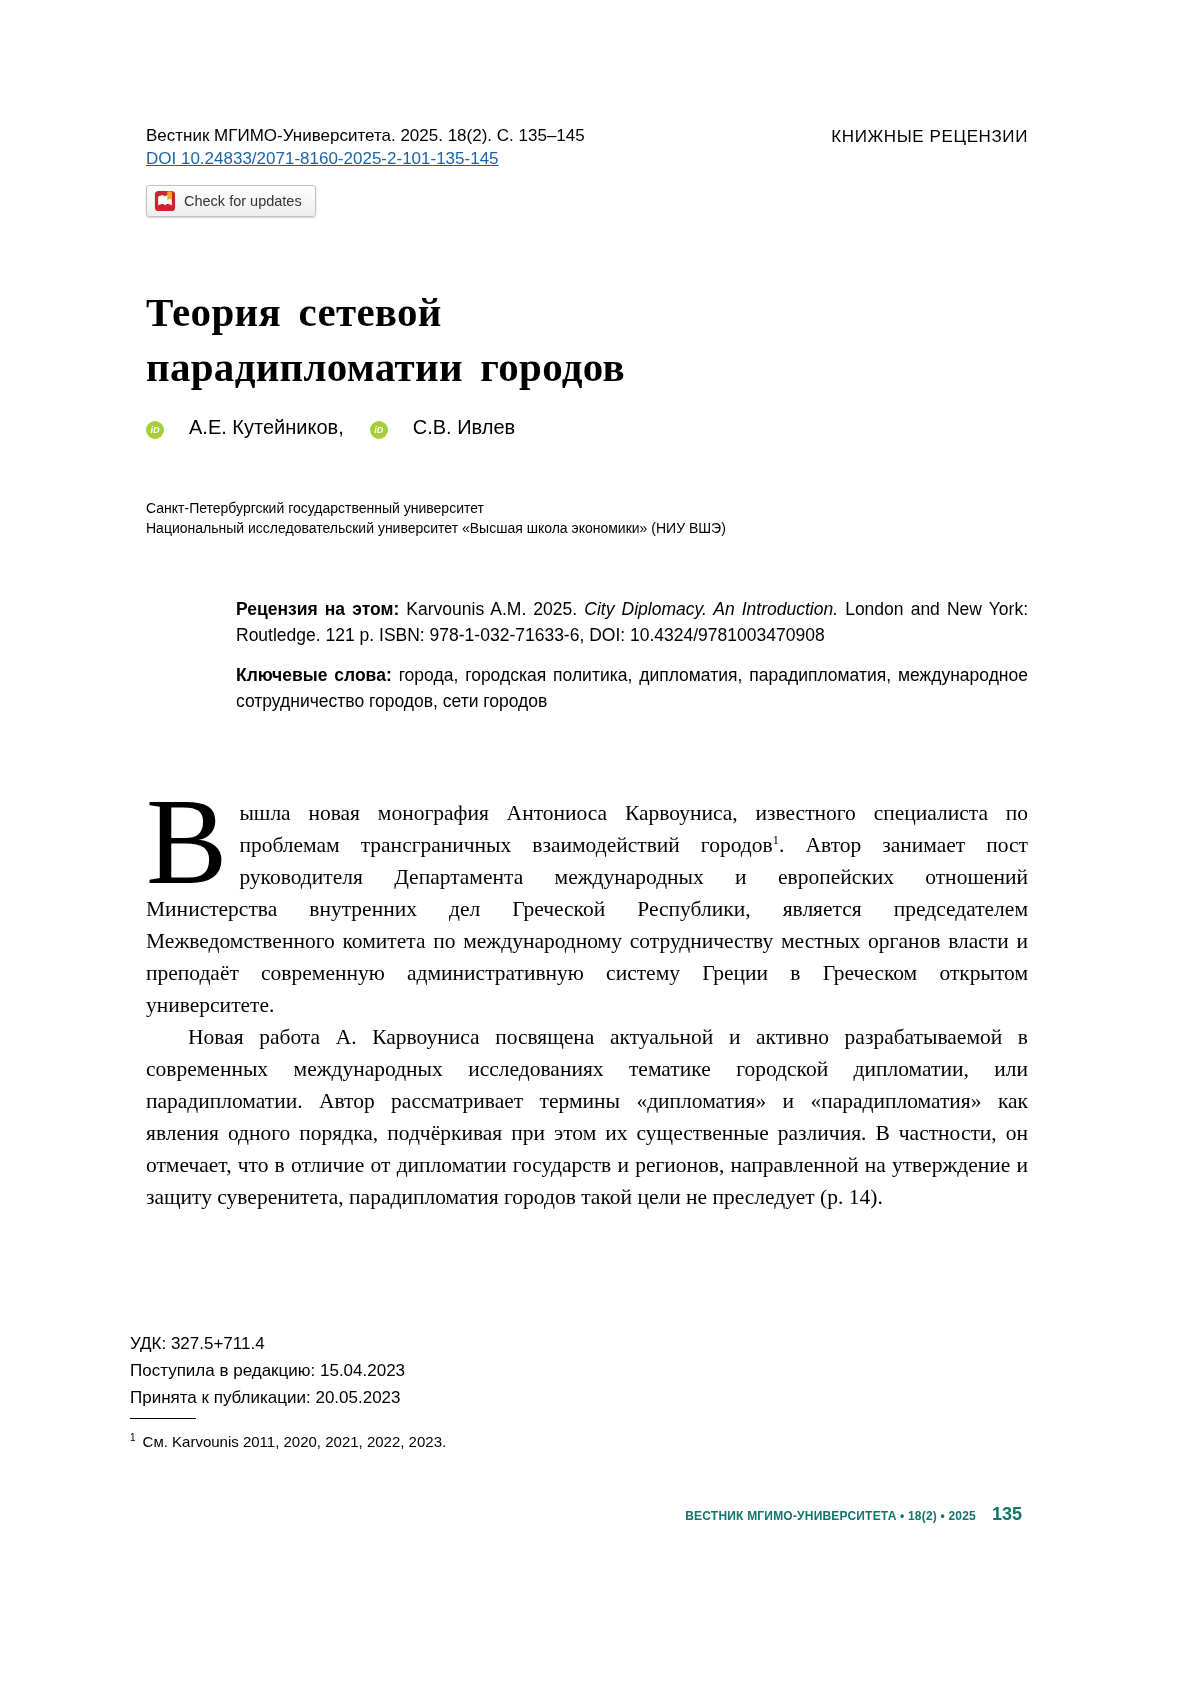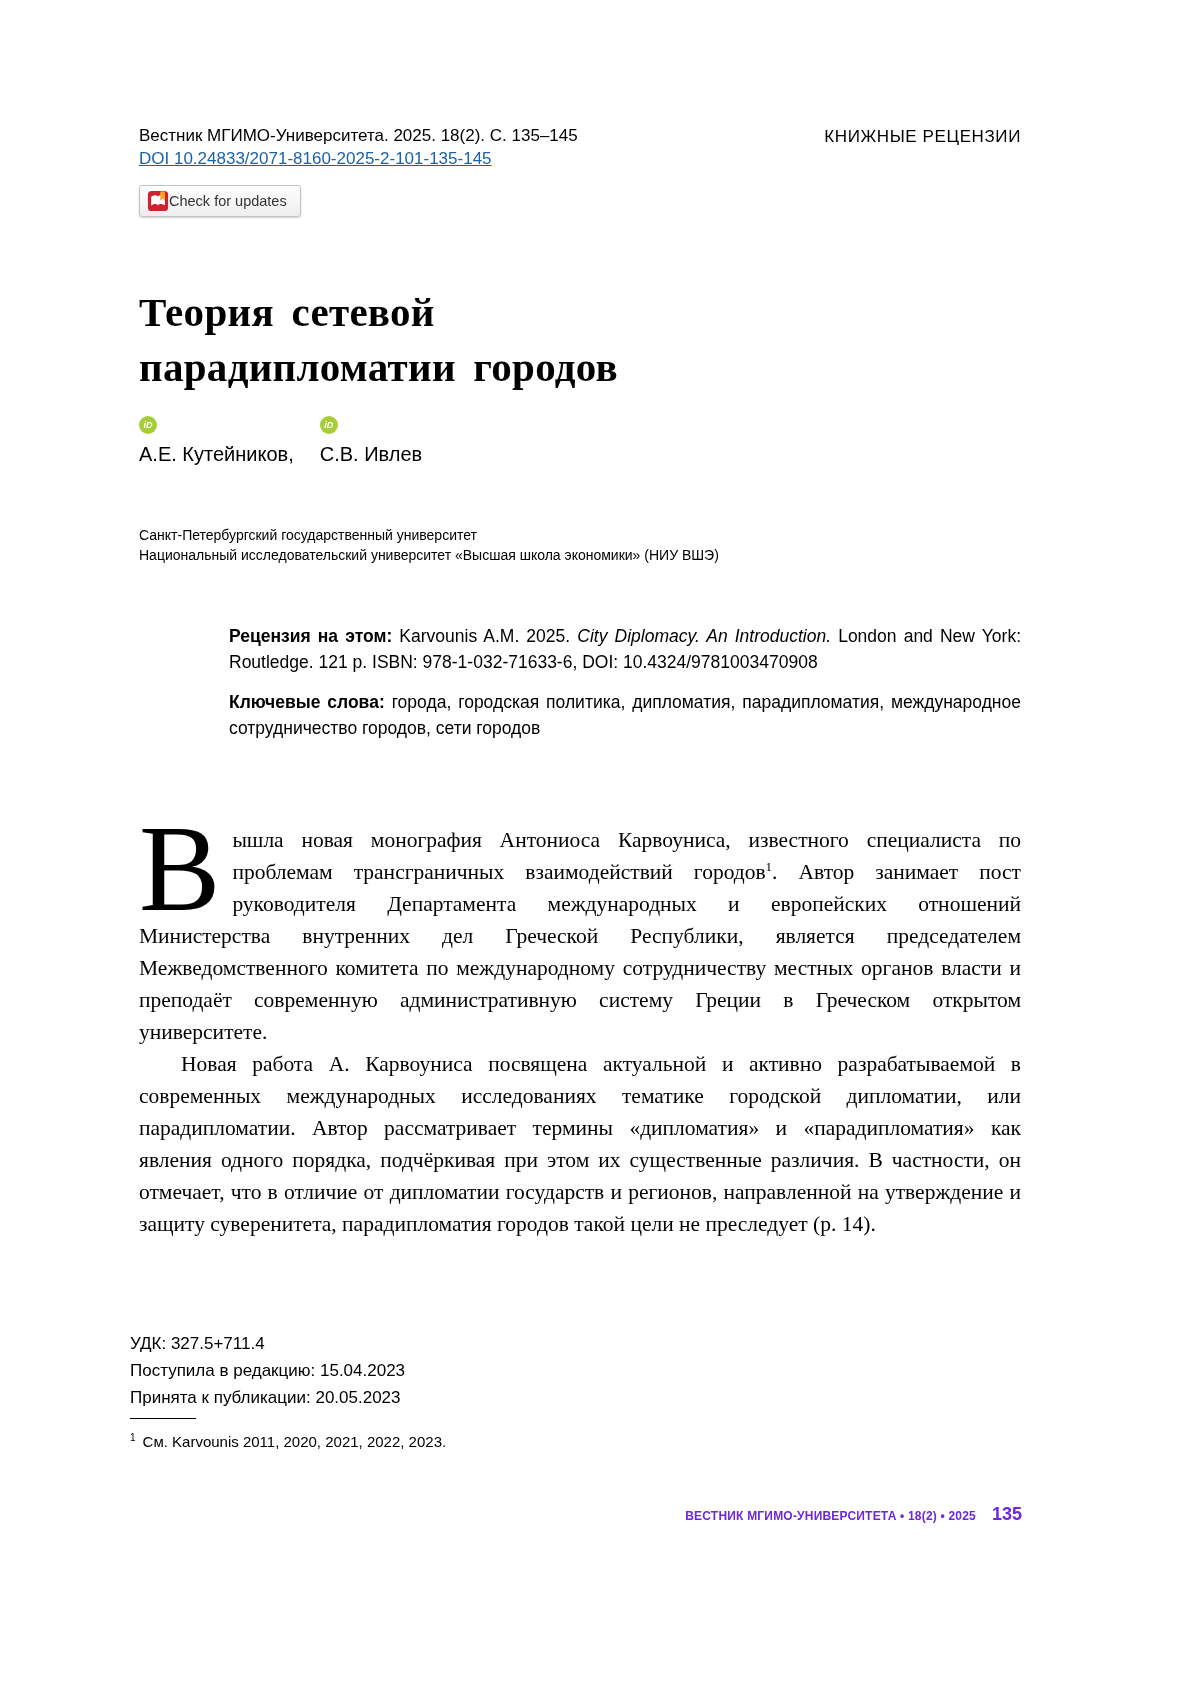--- a/index.html
+++ b/index.html
@@ -1,43 +1,43 @@
 <!DOCTYPE html>
 <html lang="ru"><head>
 <meta charset="utf-8">
 <style>
   * { margin:0; padding:0; box-sizing:border-box; }
   html, body { background:#ffffff; }
   .page {
     position:relative; width:1200px; height:1704px; background:#ffffff;
     font-family:"Liberation Sans", sans-serif; color:#000; overflow:hidden;
   }
-  .content { position:absolute; left:139px; top:126px; width:882px; }
+  .content { position:absolute; left:146px; top:126px; width:882px; }
 
   .header-row { display:flex; justify-content:space-between; align-items:flex-start; font-size:17px; }
   .citation { margin-bottom:3px; }
   .doi-link { color:#1b63a8; text-decoration:underline; cursor:pointer; display:inline-block; }
   .section-label { letter-spacing:0.6px; padding-top:1px; }
 
   .badge {
-    display:inline-flex; align-items:center; gap:0; margin-top:16px;
+    display:inline-flex; align-items:center; gap:8px; margin-top:16px;
     padding:4px 13px 4px 7px; border:1px solid #c3c3c3; border-radius:3px;
     background:linear-gradient(#fefefe, #eeeeee); box-shadow:0 1px 2px rgba(0,0,0,.18);
     cursor:pointer;
   }
   .badge-label { font-size:14.5px; color:#333; }
   .cm-icon { display:inline-flex; line-height:0; }
 
   .title {
     margin-top:68px; font-family:"Liberation Serif", serif; font-weight:700;
     font-size:41px; line-height:1.33; word-spacing:7px; letter-spacing:0.3px;
   }
 
   .authors { display:flex; align-items:center; gap:26px; margin-top:22px; font-size:20px; }
-  .author { display:inline-flex; align-items:flex-start; gap:9px;flex-direction:column; }
+  .author { display:inline-flex; align-items:flex-end; gap:25px; }
   .orcid {
     display:inline-flex; align-items:center; justify-content:center; flex:0 0 auto;
     width:18px; height:18px; border-radius:50%; background:#a6ce39; color:#fff;
     font-size:9px; font-weight:700; font-style:italic; cursor:pointer;
   }
 
   .affiliations { margin-top:59px; font-size:14px; line-height:1.45; }
 
   .abstract-block { margin-top:58px; margin-left:90px; font-size:17.5px; line-height:1.48; text-align:justify; }
   .abstract-block b { font-weight:700; }
@@ -56,21 +56,21 @@
   .footref { font-size:13px; line-height:0; cursor:pointer; }
 
   .meta { position:absolute; left:130px; top:1330px; font-size:17px; line-height:27px; }
 
   .footnote { position:absolute; left:130px; top:1418px; font-size:15px; }
   .fn-rule { width:66px; height:1px; background:#000; margin-bottom:13px; }
   .fn-text sup { font-size:10px; margin-right:7px; }
 
   .page-footer {
     position:absolute; top:1504px; right:178px;
-    display:flex; align-items:baseline; gap:16px; font-weight:700; color:#6d28d9;
+    display:flex; align-items:baseline; gap:16px; font-weight:700; color:#0f766e;
   }
   .footer-journal { font-size:12px; letter-spacing:0.2px; }
   .footer-page { font-size:18px; }
 </style>
 </head>
 <body>
 
 <div class="page">
   <div class="content">
 

